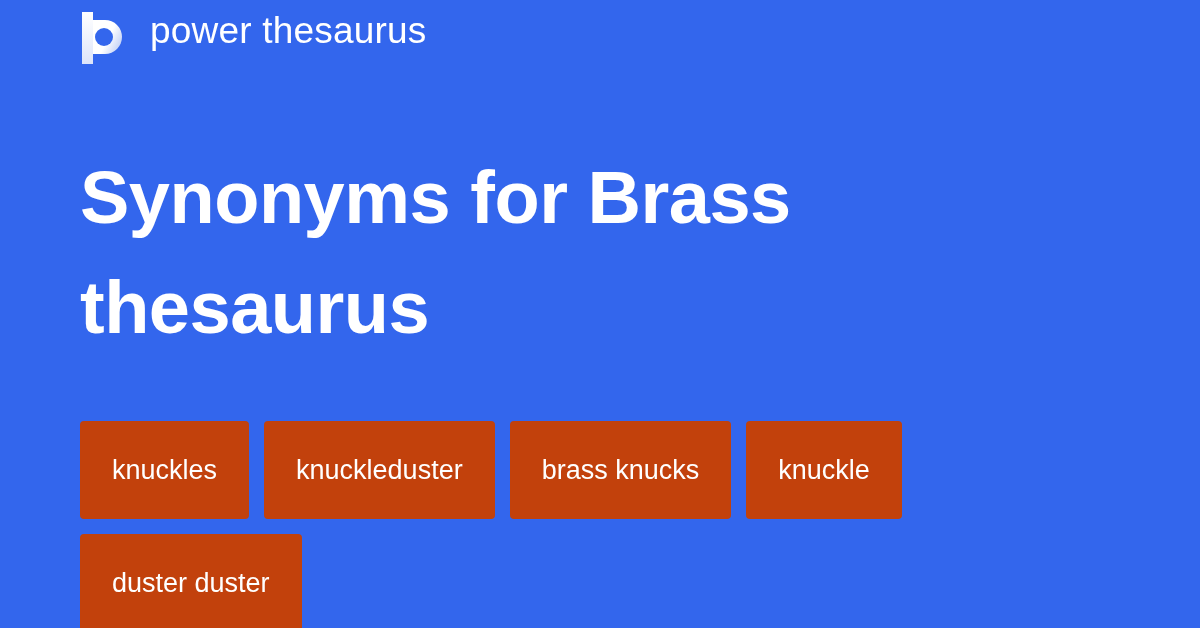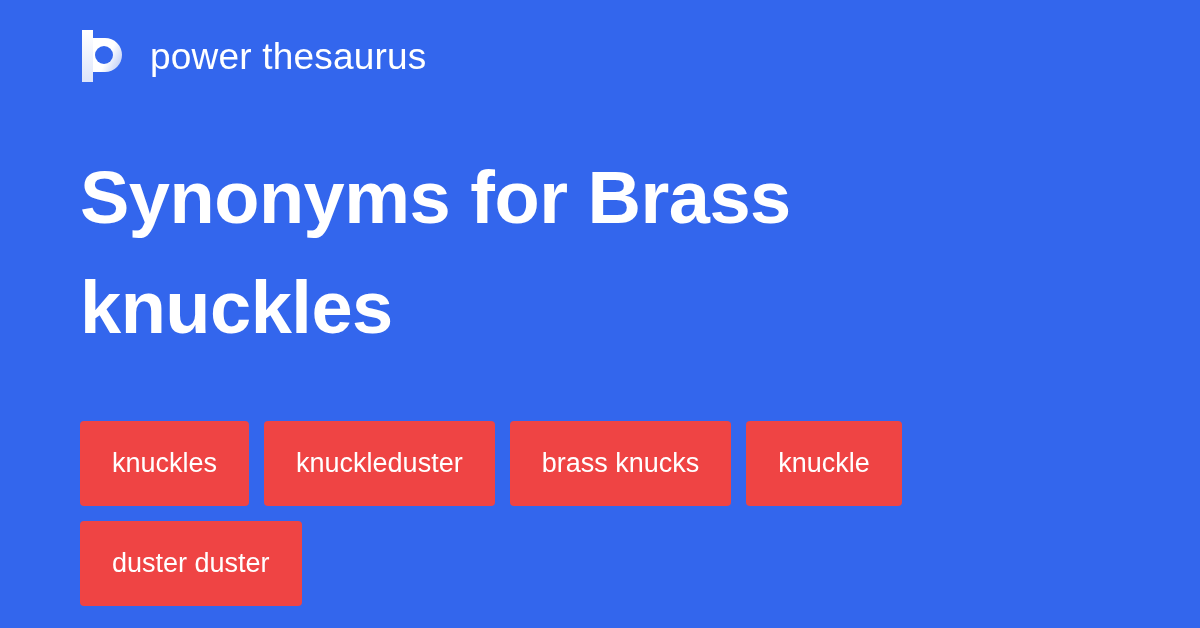--- a/index.html
+++ b/index.html
@@ -21,23 +21,22 @@
     width: 1200px;
     height: 628px;
     background: #3366ED;
     box-sizing: border-box;
   }
 
   
   .brand {
     position: absolute;
     left: 80px;
-    top: 26px;
+    top: 12px;
     display: flex;
-    align-items: center;
     height: 60px;
   }
   .brand-mark {
     width: 48px;
     height: 52px;
     display: block;
     flex: 0 0 auto;
   }
   .brand-name {
     margin-left: 22px;
@@ -67,27 +66,27 @@
   .chips {
     position: absolute;
     left: 80px;
     top: 421px;
     width: 1040px;
     display: flex;
     flex-wrap: wrap;
     gap: 15px;
   }
   .chip {
-    height: 85px;
+    height: 98px;
     box-sizing: border-box;
     display: flex;
     align-items: center;
     justify-content: center;
     padding: 12px 32px;
-    background: #ef4444;
+    background: #c2410c;
     border-radius: 4px;
     color: #FFFFFF;
     font-size: 27px;
     line-height: 1;
     font-weight: 400;
     white-space: nowrap;
     cursor: pointer;
   }
 </style>
 </head>
@@ -108,21 +107,21 @@
           <stop offset="100%" stop-color="#DCE4FA"></stop>
         </linearGradient>
       </defs>
       <rect x="2" y="0" width="11" height="52" fill="url(#gradStem)"></rect>
       <path d="M13 8 h12 a17 17 0 0 1 0 34 h-12 z" fill="url(#gradBody)"></path>
       <circle cx="24" cy="25" r="9" fill="#3366ED"></circle>
     </svg>
     <span class="brand-name">power thesaurus</span>
   </div>
 
-  <h1 class="headline">Synonyms for Brass knuckles</h1>
+  <h1 class="headline">Synonyms for Brass thesaurus</h1>
 
   <div class="chips">
     <div class="chip">knuckles</div>
     <div class="chip">knuckleduster</div>
     <div class="chip">brass knucks</div>
     <div class="chip">knuckle</div>
     <div class="chip">duster duster</div>
   </div>
 
 </div>

